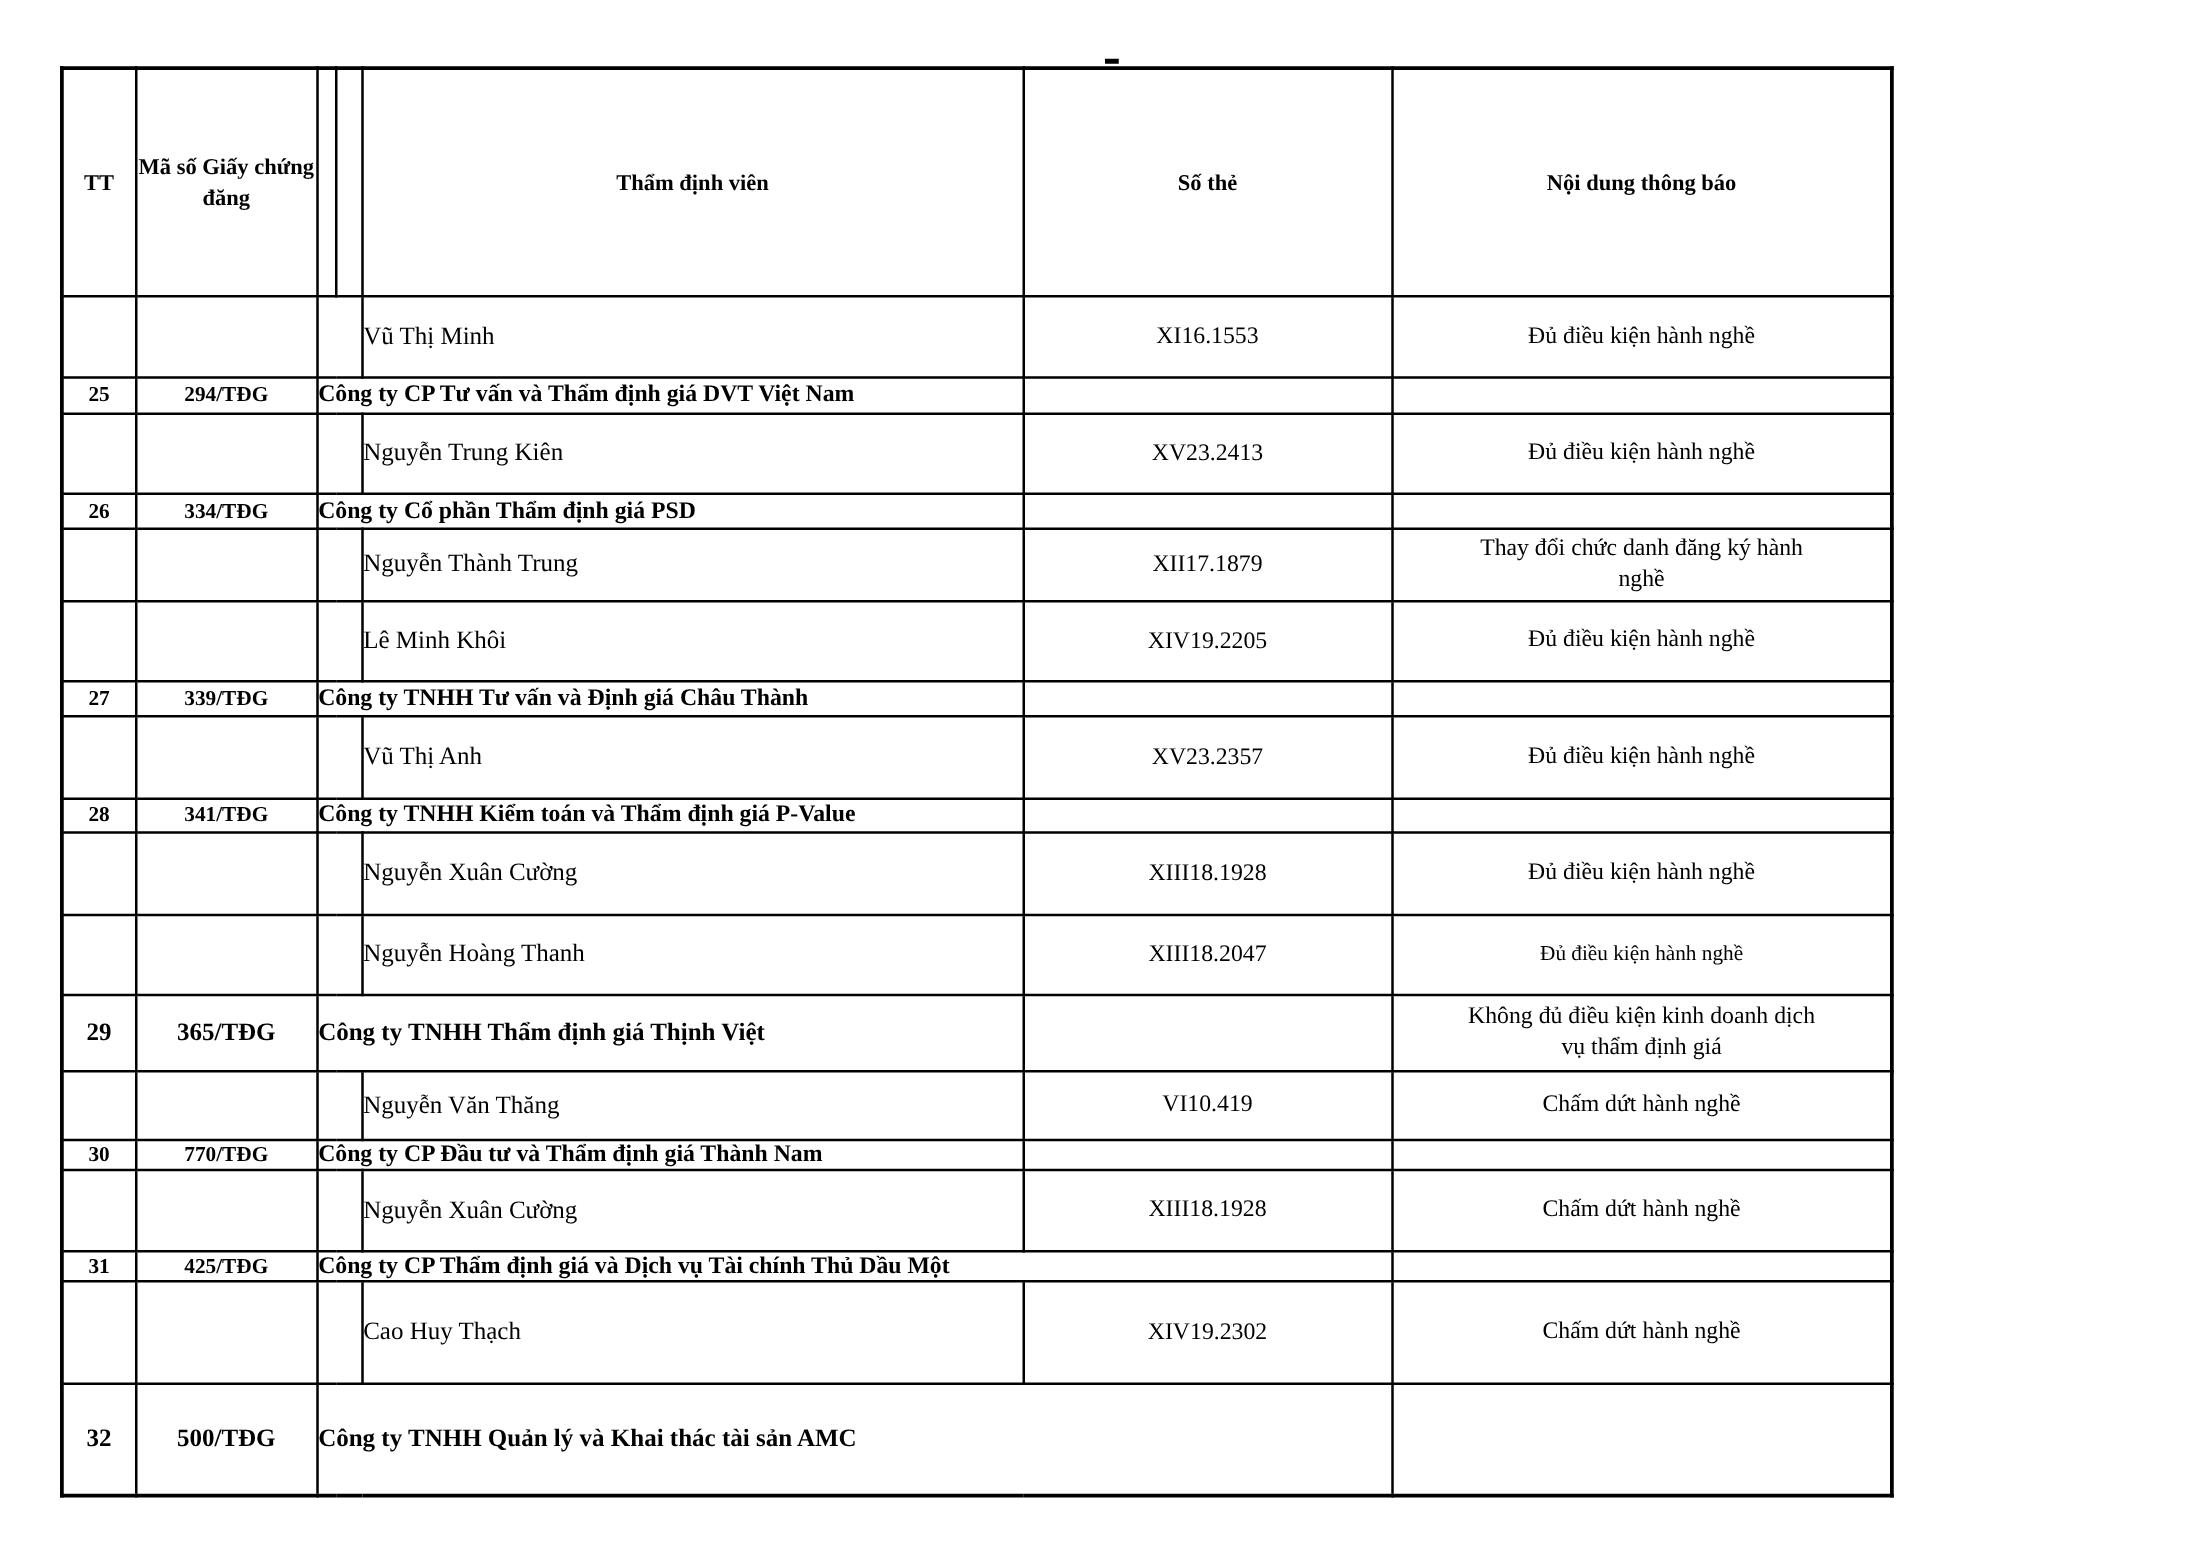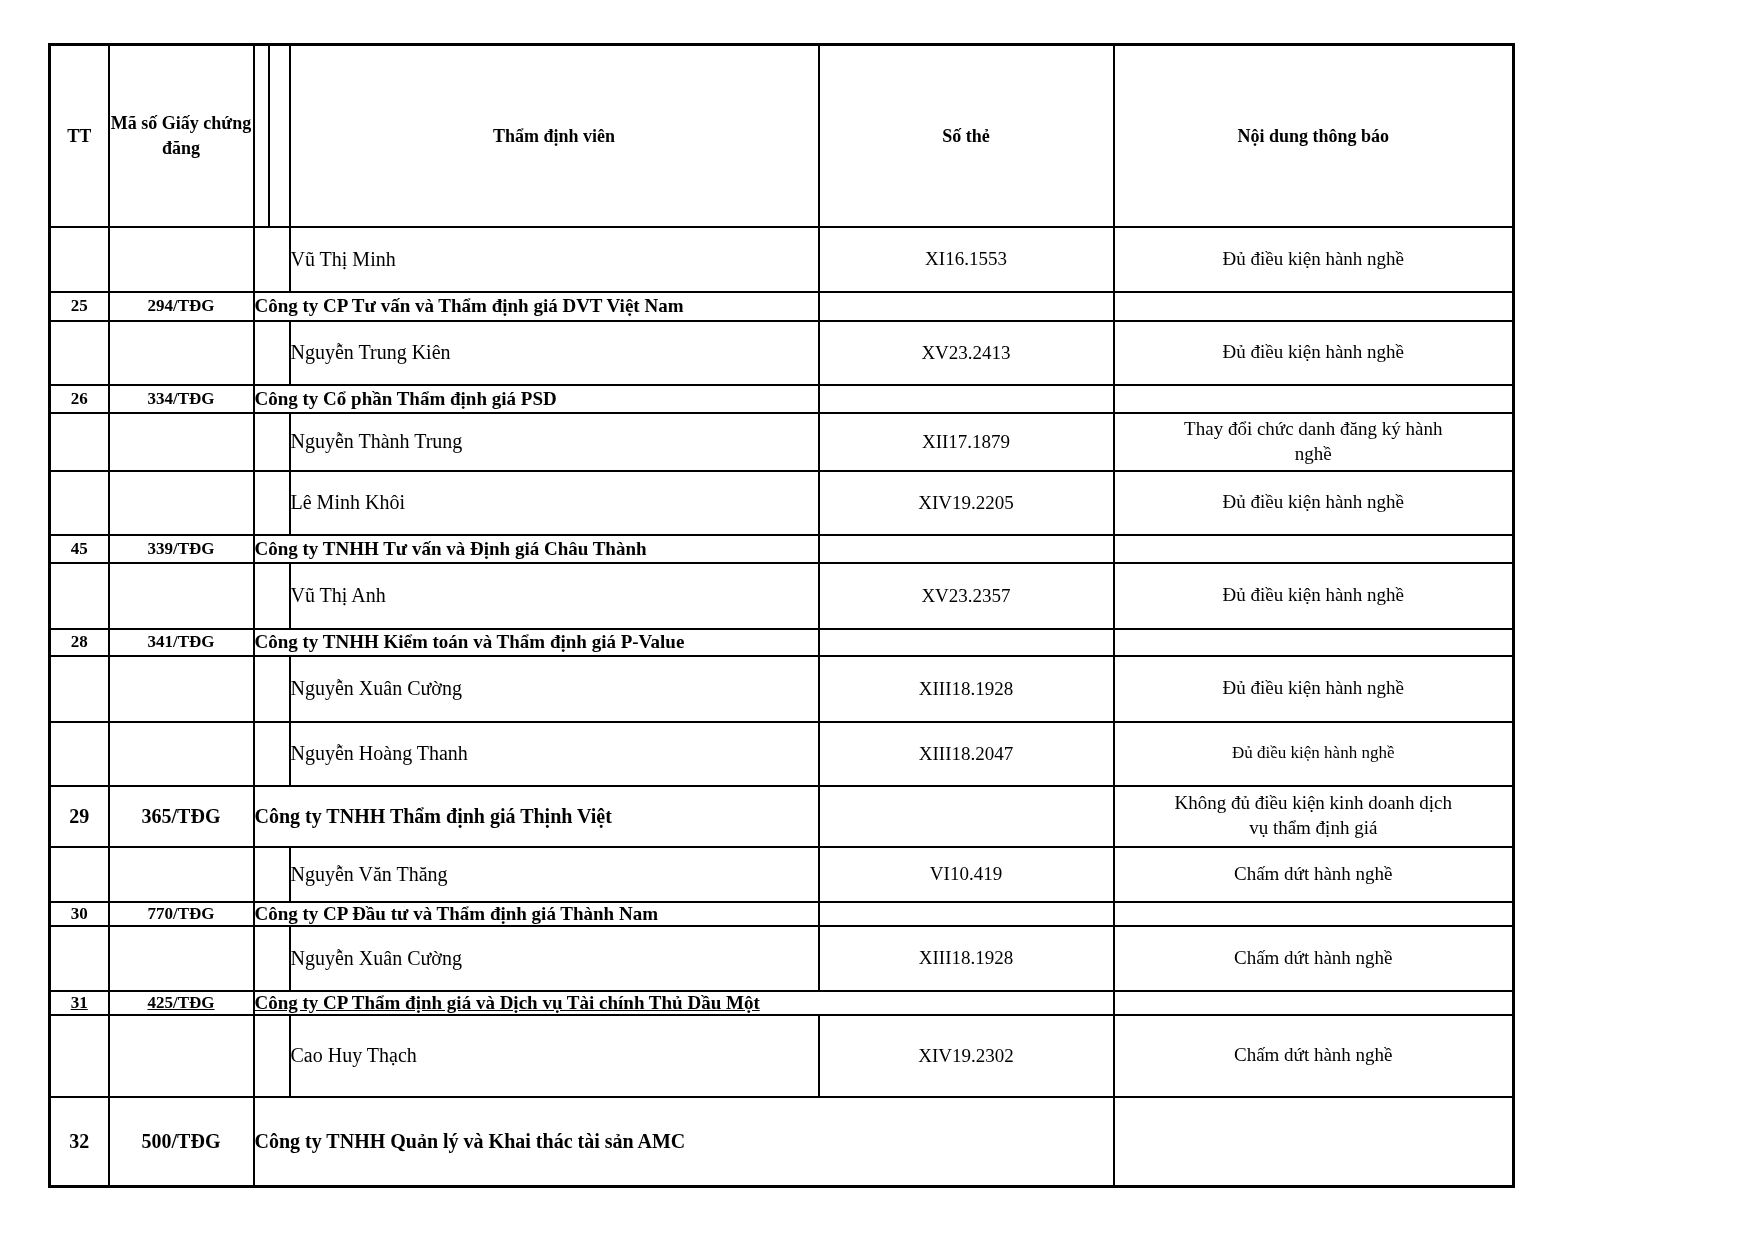--- a/index.html
+++ b/index.html
@@ -18,21 +18,21 @@
     position: absolute;
     left: 884px;
     top: 47px;
     width: 11px;
     height: 4px;
     background: #000000;
   }
   .sheet {
     position: absolute;
     left: 48px;
-    top: 43px;
+    top: 53px;
   }
   table.notif {
     border-collapse: collapse;
     table-layout: fixed;
     width: 1464px;
     background: #ffffff;
     border: 3px solid #000000;
   }
   table.notif td, table.notif th {
     border: 2px solid #000000;
@@ -146,21 +146,21 @@
         </tr>
         <tr style="height: 64px;">
           <td class="tt"></td>
           <td class="cert"></td>
           <td class="spacer" colspan="2"></td>
           <td class="name">Lê Minh Khôi</td>
           <td class="card">XIV19.2205</td>
           <td class="notice">Đủ điều kiện hành nghề</td>
         </tr>
         <tr style="height: 28px;">
-          <td class="tt">45</td>
+          <td class="tt">27</td>
           <td class="cert">339/TĐG</td>
           <td class="company" colspan="3">Công ty TNHH Tư vấn và Định giá Châu Thành</td>
           <td class="card"></td>
           <td class="notice"></td>
         </tr>
         <tr style="height: 66px;">
           <td class="tt"></td>
           <td class="cert"></td>
           <td class="spacer" colspan="2"></td>
           <td class="name">Vũ Thị Anh</td>
@@ -214,21 +214,21 @@
           <td class="notice"></td>
         </tr>
         <tr style="height: 65px;">
           <td class="tt"></td>
           <td class="cert"></td>
           <td class="spacer" colspan="2"></td>
           <td class="name">Nguyễn Xuân Cường</td>
           <td class="card">XIII18.1928</td>
           <td class="notice">Chấm dứt hành nghề</td>
         </tr>
-        <tr style="height: 24px; text-decoration: underline;">
+        <tr style="height: 24px;">
           <td class="tt">31</td>
           <td class="cert">425/TĐG</td>
           <td class="company" colspan="4">Công ty CP Thẩm định giá và Dịch vụ Tài chính Thủ Dầu Một</td>
           <td class="notice"></td>
         </tr>
         <tr style="height: 82px;">
           <td class="tt"></td>
           <td class="cert"></td>
           <td class="spacer" colspan="2"></td>
           <td class="name">Cao Huy Thạch</td>

